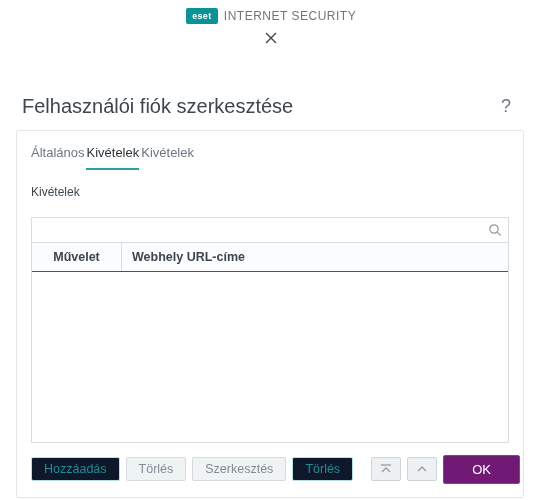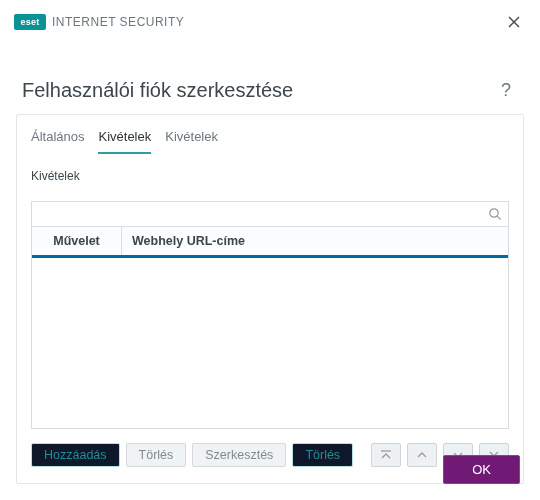--- a/index.html
+++ b/index.html
@@ -1,35 +1,35 @@
 <!DOCTYPE html>
 <html><head>
 <meta charset="utf-8">
 <style>
   * { box-sizing: border-box; }
   html, body { margin:0; padding:0; font-family: "Segoe UI", Arial, sans-serif; background:#fff; color:#333; }
   .window { width:540px; height:500px; position:relative; }
-  .titlebar { display:flex; align-items:center; padding:8px 12px 4px 14px; }
+  .titlebar { display:flex; align-items:center; padding:8px 12px 4px 14px;flex-direction:column; }
   .logo { display:flex; align-items:center; gap:6px; }
   .logo-badge { width:32px; height:16px; background:#0a9396; border-radius:2px; display:flex; align-items:center; justify-content:center; color:#fff; font-size:9px; font-weight:bold; letter-spacing:0.3px;}
   .logo-text { font-size:12px; color:#6c7680; letter-spacing:0.5px;text-align:right; }
   .titlebar-spacer { flex:1; }
   .close-btn { background:none; border:none; cursor:pointer; width:28px; height:28px; display:flex; align-items:center; justify-content:center; }
   .header { display:flex; align-items:center; padding:6px 22px 12px 22px;margin-top:32px; }
   .header h1 { margin:0; font-size:20px; font-weight:400; color:#3d464d; flex:1; }
   .help-btn { background:none; border:none; cursor:pointer; color:#6c7680; font-size:18px; width:24px; height:24px;}
   .panel { border:1px solid #e4e7ea; margin:0 16px; border-radius:2px; padding:0 0 16px 0; }
-  .tabs { display:flex; gap:14px; padding:10px 14px 0 14px; border-bottom:1px solid transparent;}
+  .tabs { display:flex; gap:2px; padding:10px 14px 0 14px; border-bottom:1px solid transparent;}
   .tab { font-size:13px; color:#6c7680; padding:4px 0 8px 0; cursor:pointer; border-bottom:2px solid transparent; }
   .tab.active { color:#2c3338; border-bottom:2px solid #29a0a4; }
   .section-label { font-size:12px; color:#3d464d; padding:14px 14px 8px 14px; }
   .search-row { margin:10px 14px 0 14px; border:1px solid #d8dde2; height:26px; display:flex; align-items:center; justify-content:flex-end; padding-right:6px;}
   .search-row svg { opacity:0.55; }
   .table-wrap { margin:0 14px; border:1px solid #d8dde2; border-top:none; }
-  .thead { display:flex; background:#fbfcfd; border-bottom:3px solid #0369a1; }
+  .thead { display:flex; background:#fbfcfd; border-bottom:1px solid #0369a1; }
   .th { font-size:12.5px; font-weight:600; color:#3d464d; padding:7px 10px; border-right:1px solid #d8dde2;}
   .th.col1 { width:90px; text-align:center;}
   .th.col2 { flex:1; border-right:none;}
   .tbody { height:170px; background:#fff; }
   .action-row { display:flex; align-items:center; gap:6px; padding:14px 14px 0 14px; }
   .btn { border:1px solid #cdd4da; background:#eef1f3; color:#6c7680; font-size:12.5px; padding:4px 12px; border-radius:2px; cursor:pointer; }
   .btn.primary-outline { background:#0f172a; border:1px solid #b9e0e1; color:#1f8f93; }
   .btn.disabled { opacity:0.85; cursor:default; }
   .spacer { flex:1; }
   .icon-btn { width:30px; height:24px; border:1px solid #cdd4da; background:#eef1f3; border-radius:2px; display:flex; align-items:center; justify-content:center; cursor:pointer;}

